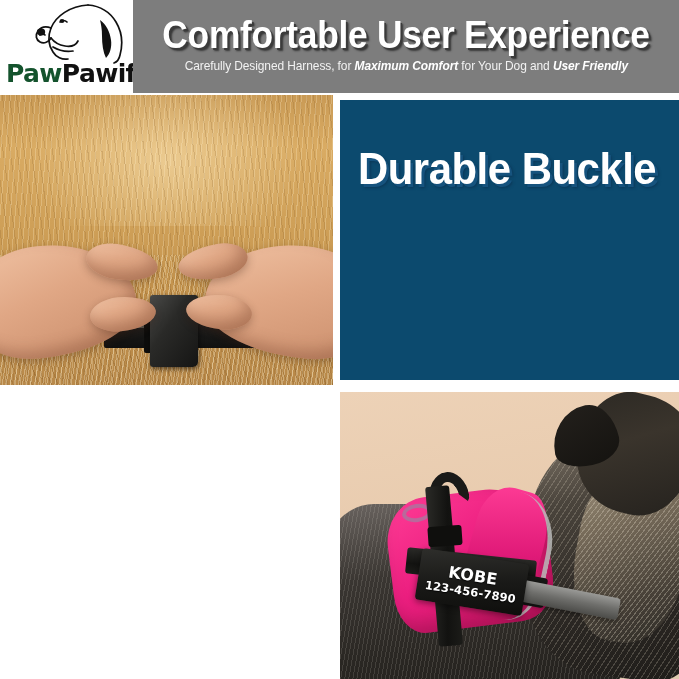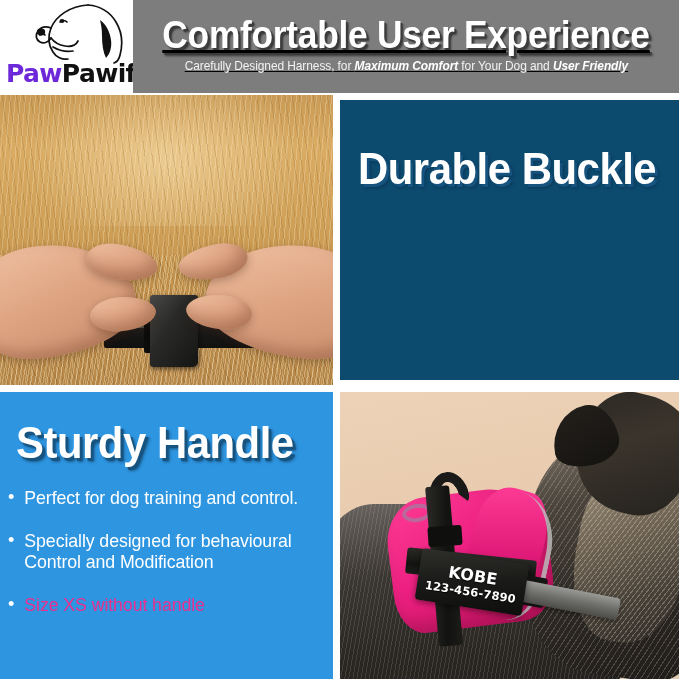--- a/index.html
+++ b/index.html
@@ -46,32 +46,31 @@
 
   .logo-wordmark {
     position: absolute;
     left: 6px; bottom: 5px;
     font-size: 25px;
     font-weight: bold;
     letter-spacing: -0.6px;
     font-family: "DejaVu Sans", sans-serif;
     white-space: nowrap;
   }
-  .logo-paw { color: #6d28d9; }
+  .logo-paw { color: #14532d; }
   .logo-pawify { color: #111111; }
 
   .header-text {
     flex: 1;
     position: relative;
     display: flex;
     flex-direction: column;
     align-items: center;
     justify-content: center;
     padding-bottom: 4px;
-    text-decoration: underline;
   }
 
   .header-title {
     color: #ffffff;
     font-size: 38px;
     font-weight: bold;
     font-family: "Liberation Sans Narrow", "Liberation Sans", sans-serif;
     transform: scaleX(0.93);
     letter-spacing: -0.3px;
     line-height: 1.05;
@@ -498,28 +497,20 @@
       <div class="hand hand-right"></div>
       <div class="hand finger-r1"></div>
       <div class="hand finger-r2"></div>
     </div>
   </div>
 
   <div class="panel panel-tr">
     <div class="blue-title">Durable Buckle</div>
   </div>
 
-  <div class="panel panel-bl">
-    <div class="blue-title">Sturdy Handle</div>
-    <ul class="bullets">
-      <li>Perfect for dog training and control.</li>
-      <li>Specially designed for behavioural Control and Modification</li>
-      <li class="pink">Size XS without handle</li>
-    </ul>
-  </div>
 
   <div class="panel panel-br">
     <div class="photo-harness">
       <div class="dog-body"></div>
       <div class="dog-neck"></div>
       <div class="dog-ruff"></div>
       <div class="dog-head"></div>
       <div class="dog-ear"></div>
 
       <div class="harness-vest"></div>

